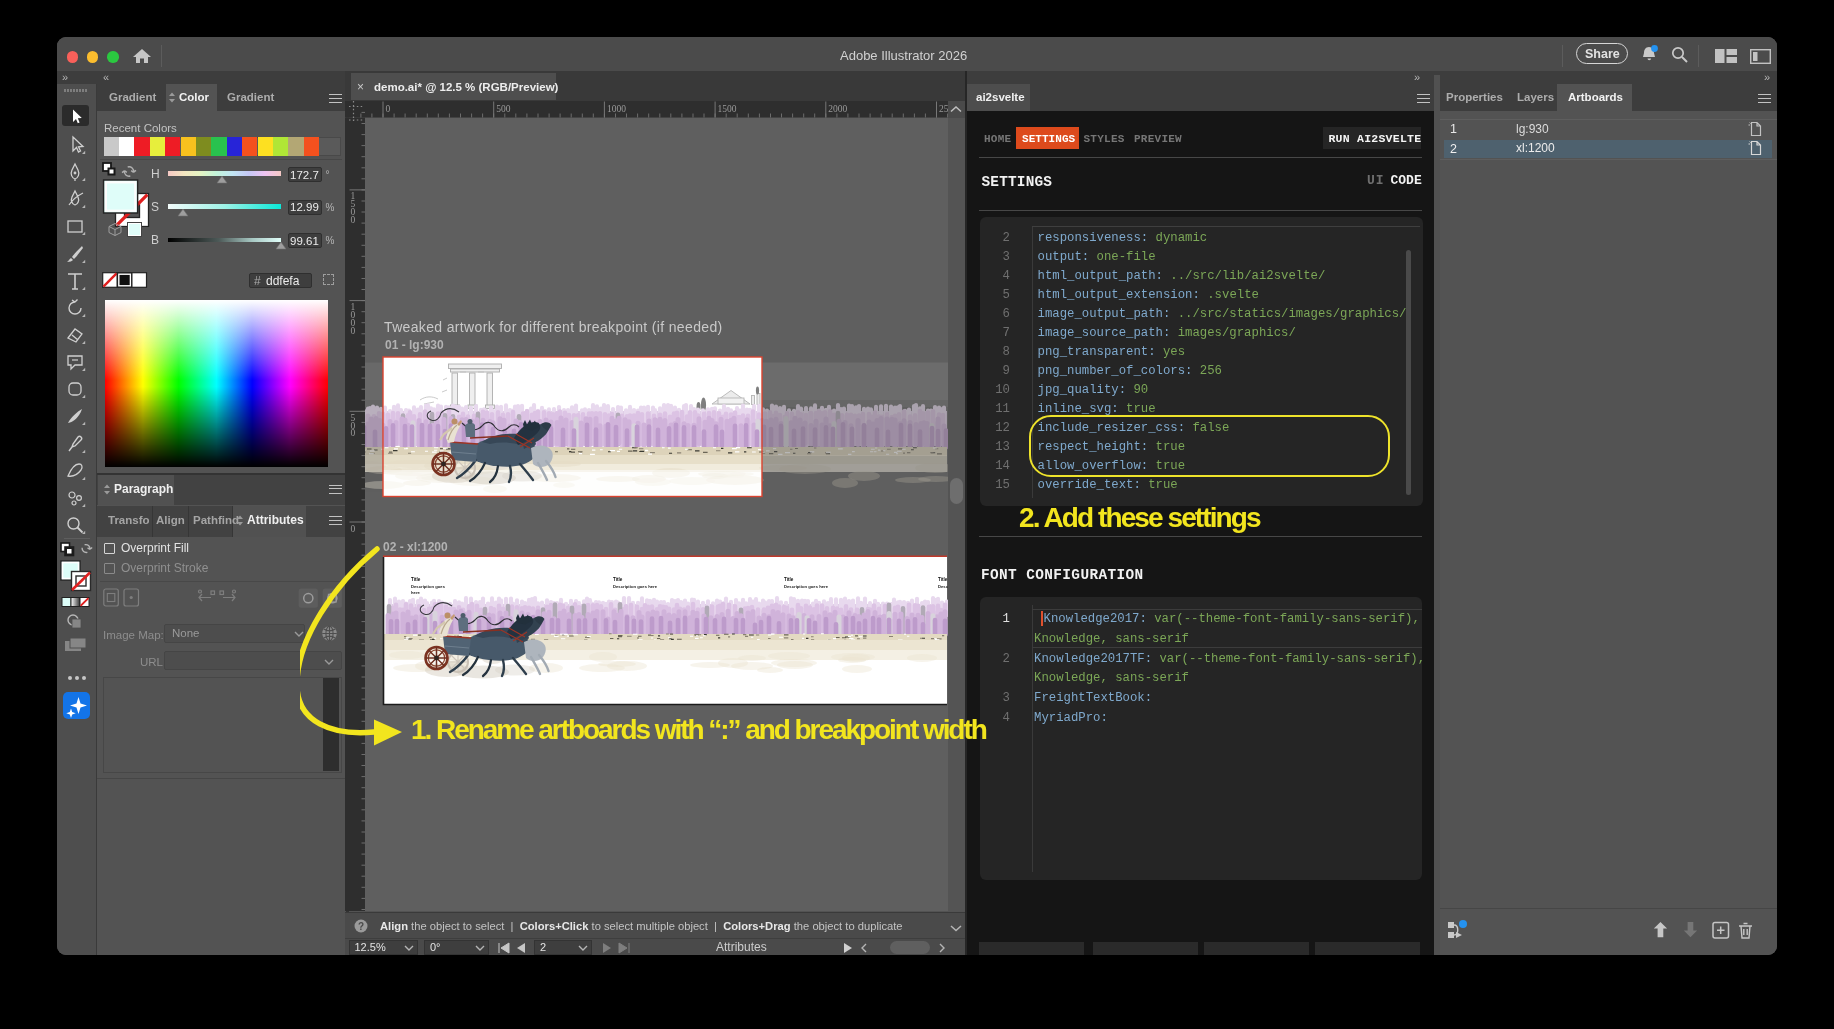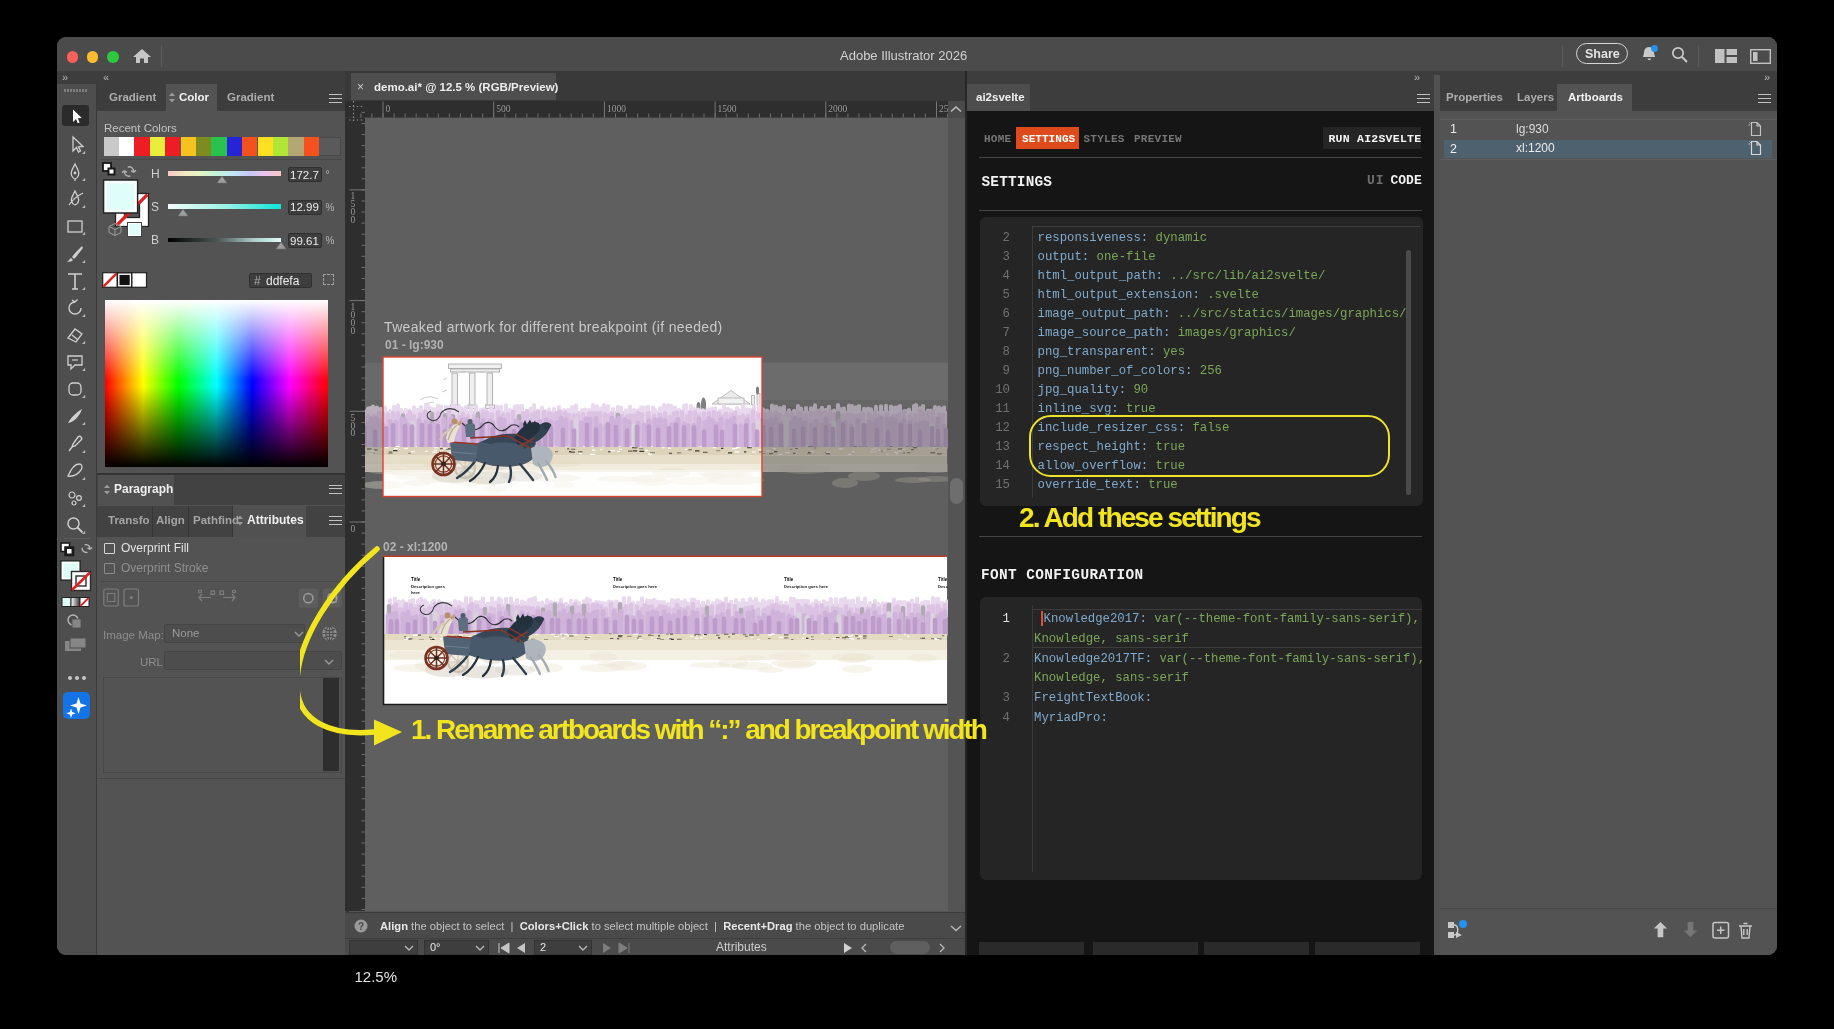--- a/index.html
+++ b/index.html
@@ -464,23 +464,23 @@
         <path d="M383 556.2 H947" stroke="#c0392b" stroke-width="1.6" fill="none"></path>
       </g>
       <text x="384" y="332" font-size="14" letter-spacing="0.35" fill="#c9c9c9" font-family="Liberation Sans">Tweaked artwork for different breakpoint (if needed)</text>
       <text x="385" y="348.5" font-size="12" font-weight="bold" fill="#b2b2b2" font-family="Liberation Sans">01 - lg:930</text>
       <text x="383" y="551" font-size="12" font-weight="bold" fill="#b2b2b2" font-family="Liberation Sans">02 - xl:1200</text>
     </svg><div class="abs" style="left:948px;top:101px;width:16.5px;height:810px;background:#545454"></div><div class="abs" style="left:948px;top:101px;width:16.5px;height:16.5px;background:#4a4a4a"></div><svg class="abs" width="12" height="7" style="left:950px;top:106px">
       <path d="M1 5.5 L6 1 L11 5.5" stroke="#c0c0c0" stroke-width="1.5" fill="none"></path>
     </svg><div class="abs" style="left:949.5px;top:478px;width:13.5px;height:26px;background:#6e6e6e;border-radius:7px"></div><div class="abs" style="left:964.5px;top:71px;width:2px;height:884px;background:#262626"></div><div class="abs" style="left:345px;top:911.5px;width:619.5px;height:43.5px;background:#4a4a4a"></div><div class="abs" style="left:345px;top:911.5px;width:619.5px;height:1px;background:#3a3a3a"></div><svg class="abs" width="14" height="14" style="left:354px;top:918.5px">
       <circle cx="7" cy="7" r="6.5" fill="#9a9a9a"></circle>
       <text x="7" y="10.5" font-size="10" font-weight="bold" text-anchor="middle" fill="#4a4a4a" font-family="Liberation Sans">?</text>
-    </svg><div class="abs txt" style="left:380px;top:920px;font-size:11.2px;color:#c3c3c3"><b style="color:#e8e8e8">Align</b> the object to select&nbsp;&nbsp;|&nbsp;&nbsp;<b style="color:#e8e8e8">Colors+Click</b> to select multiple object&nbsp;&nbsp;|&nbsp;&nbsp;<b style="color:#e8e8e8">Recent+Drag</b> the object to duplicate</div><svg class="abs" width="12" height="7" style="left:950px;top:925px">
+    </svg><div class="abs txt" style="left:380px;top:920px;font-size:11.2px;color:#c3c3c3"><b style="color:#e8e8e8">Align</b> the object to select&nbsp;&nbsp;|&nbsp;&nbsp;<b style="color:#e8e8e8">Colors+Click</b> to select multiple object&nbsp;&nbsp;|&nbsp;&nbsp;<b style="color:#e8e8e8">Colors+Drag</b> the object to duplicate</div><svg class="abs" width="12" height="7" style="left:950px;top:925px">
       <path d="M1 1 L6 5.5 L11 1" stroke="#b5b5b5" stroke-width="1.5" fill="none"></path>
-    </svg><div class="abs" style="left:345px;top:937.5px;width:619.5px;height:1px;background:#3e3e3e"></div><div class="abs" style="left:348.5px;top:939.5px;width:69.0px;height:15.5px;background:#3e3e3e;border:1px solid #333"></div><div class="abs txt" style="left:354.5px;top:968px;font-size:15px;color:#e3e3e3">12.5%</div><svg class="abs" width="10" height="6" style="left:403.5px;top:944.5px">
+    </svg><div class="abs" style="left:345px;top:937.5px;width:619.5px;height:1px;background:#3e3e3e"></div><div class="abs" style="left:348.5px;top:939.5px;width:69.0px;height:15.5px;background:#3e3e3e;border:1px solid #333"></div><div class="abs txt" style="left:354.5px;top:941px;font-size:11px;color:#e3e3e3">12.5%</div><svg class="abs" width="10" height="6" style="left:403.5px;top:944.5px">
       <path d="M1 1 L5 5 L9 1" stroke="#b5b5b5" stroke-width="1.4" fill="none"></path>
     </svg><div class="abs" style="left:424.0px;top:939.5px;width:65.0px;height:15.5px;background:#3e3e3e;border:1px solid #333"></div><div class="abs txt" style="left:430.0px;top:941px;font-size:11px;color:#e3e3e3">0°</div><svg class="abs" width="10" height="6" style="left:475.0px;top:944.5px">
       <path d="M1 1 L5 5 L9 1" stroke="#b5b5b5" stroke-width="1.4" fill="none"></path>
     </svg><svg class="abs" width="46" height="12" style="left:497px;top:941.5px">
       <path d="M2 1 V11 M12 1 L4 6 L12 11 Z" fill="#c6c6c6" stroke="#c6c6c6" stroke-width="1"></path>
       <path d="M28 1 L20 6 L28 11 Z" fill="#c6c6c6"></path>
     </svg><div class="abs" style="left:534.0px;top:939.5px;width:58.0px;height:15.5px;background:#3e3e3e;border:1px solid #333"></div><div class="abs txt" style="left:540.0px;top:941px;font-size:11px;color:#e3e3e3">2</div><svg class="abs" width="10" height="6" style="left:578.0px;top:944.5px">
       <path d="M1 1 L5 5 L9 1" stroke="#b5b5b5" stroke-width="1.4" fill="none"></path>
     </svg><svg class="abs" width="40" height="12" style="left:601px;top:941.5px">
       <path d="M2 1 L10 6 L2 11 Z" fill="#7e7e7e"></path>

